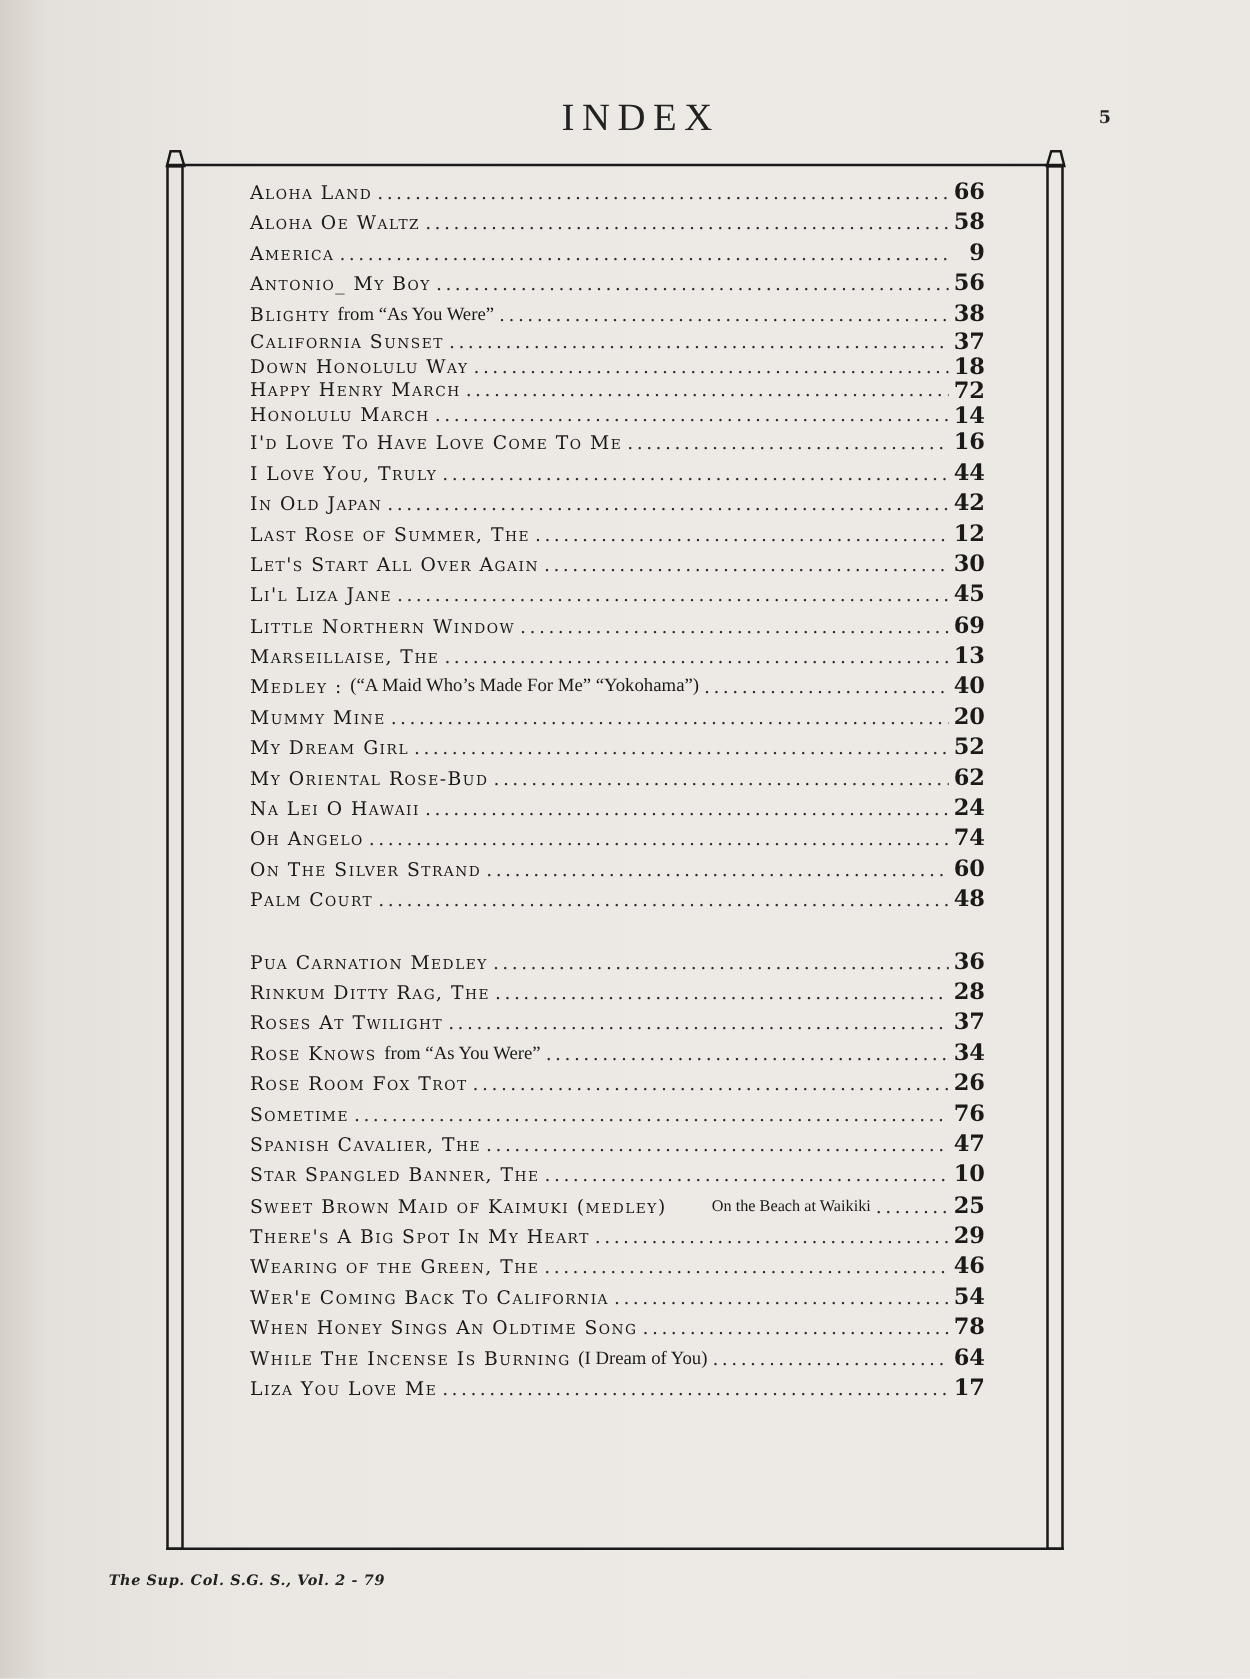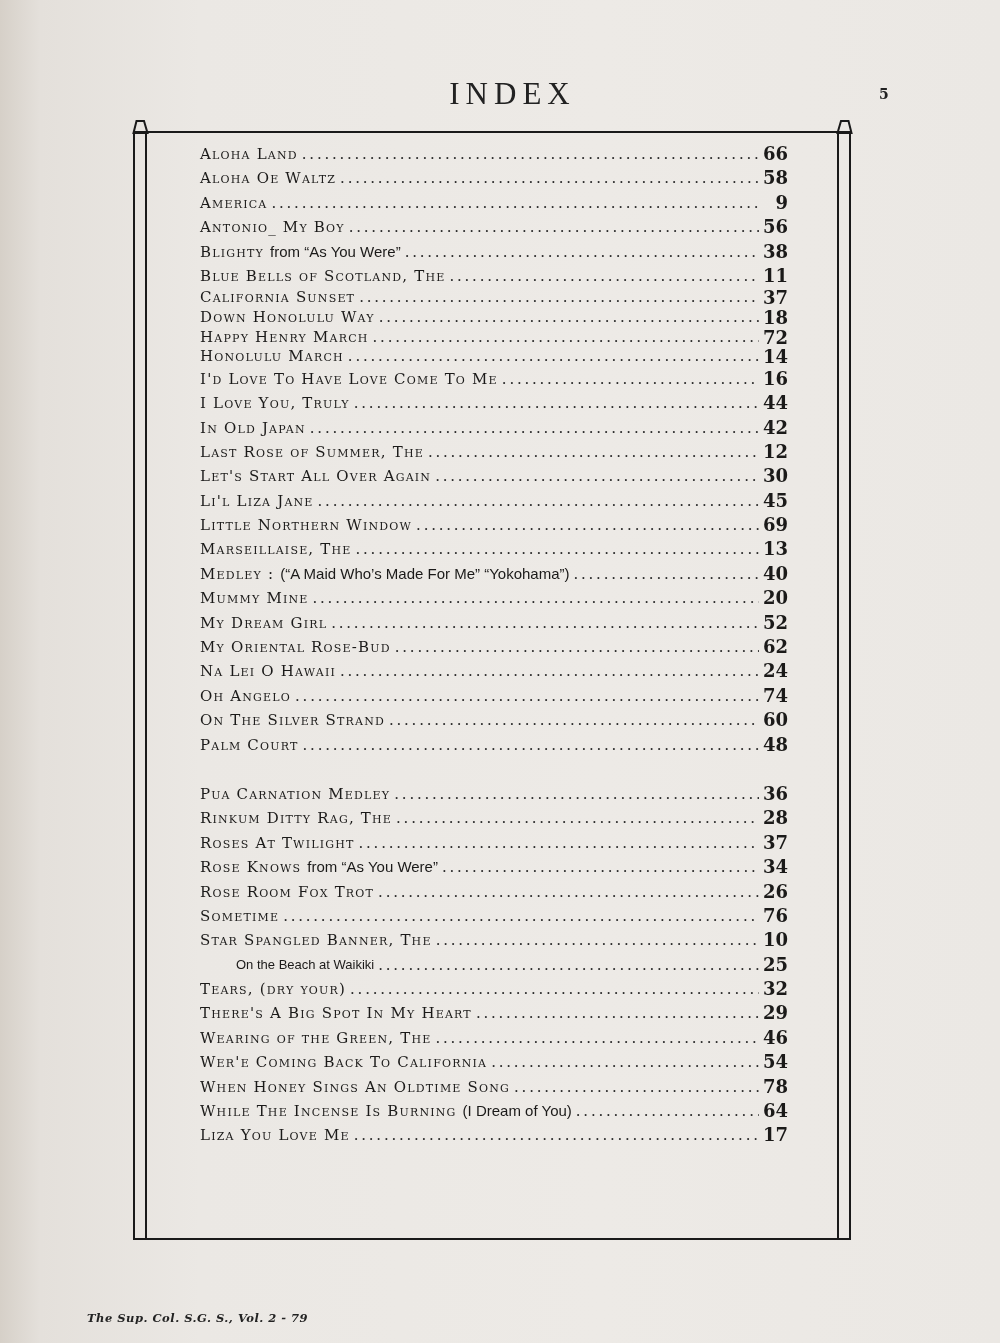--- a/index.html
+++ b/index.html
@@ -25,30 +25,30 @@
     position: absolute; left: 200px; width: 588px; top: 142px;
   }
   .entry {
     display: flex; align-items: center; white-space: nowrap;
     font-size: 15px; height: 24.4px; line-height: 24.4px;
   }
   .entry.tight { height: 19.6px; line-height: 19.6px; }
   .entry .title-text {
     font-variant: small-caps; letter-spacing: 1.2px; font-family: "DejaVu Serif", serif; font-size: 15px;
   }
-  .entry .sub-text { font-family: Liberation Sans, sans-serif; font-size: 15px; letter-spacing: 0; font-variant: normal; margin-left: 6px;}
+  .entry .sub-text { font-family: Liberation Serif, serif; font-size: 15px; letter-spacing: 0; font-variant: normal; margin-left: 6px;}
   .entry .sub-text.small { font-size: 13px; margin-left: 36px; }
   .entry .dots {
     flex: 1; overflow: hidden; margin: 0 4px; letter-spacing: 3px; color: #2a2a2a;
   }
   .entry .dots::after { content: ". . . . . . . . . . . . . . . . . . . . . . . . . . . . . . . . . . . . . . . . . . . . . . . . . . . . . . . . . . . . . . . . . . . . . . . . . . . . . . . . . . . . . . . . . ."; letter-spacing: -1px; }
   .entry .pg { font-weight: bold; font-family: "DejaVu Serif", serif; font-size: 18px; min-width: 22px; text-align: right; }
   .gap { height: 25px; }
   .footer {
-    position: absolute; left: 87px; top: 1311px;
+    position: absolute; left: 87px; top: 1257px;
     font-family: "DejaVu Serif", serif; font-style: italic; font-weight: bold; font-size: 11.5px; color: #222; letter-spacing: 0.5px;
   }
 </style>
 </head>
 <body>
 
 <div class="title">INDEX</div>
 <div class="page-num">5</div>
 
 <div>
@@ -94,26 +94,20 @@
 
     <span class="dots"></span>
     <span class="pg">56</span>
   </div>
       <div class="entry">
     <span class="title-text">Blighty</span>
     <span class="sub-text">from “As You Were”</span>
     <span class="dots"></span>
     <span class="pg">38</span>
   </div>
-      <div class="entry">
-    <span class="title-text">Blue Bells of Scotland, The</span>
-
-    <span class="dots"></span>
-    <span class="pg">11</span>
-  </div>
       <div class="entry tight">
     <span class="title-text">California Sunset</span>
 
     <span class="dots"></span>
     <span class="pg">37</span>
   </div>
       <div class="entry tight">
     <span class="title-text">Down Honolulu Way</span>
 
     <span class="dots"></span>
@@ -260,35 +254,36 @@
     <span class="dots"></span>
     <span class="pg">26</span>
   </div>
       <div class="entry">
     <span class="title-text">Sometime</span>
 
     <span class="dots"></span>
     <span class="pg">76</span>
   </div>
       <div class="entry">
+    <span class="title-text">Spanish Cavalier, The</span>
+
+    <span class="dots"></span>
+    <span class="pg">47</span>
+  </div>
+      <div class="entry">
     <span class="title-text">Star Spangled Banner, The</span>
 
     <span class="dots"></span>
     <span class="pg">10</span>
   </div>
       <div class="entry">
+    <span class="title-text">Sweet Brown Maid of Kaimuki (medley)</span>
     <span class="sub-text small">On the Beach at Waikiki</span>
     <span class="dots"></span>
     <span class="pg">25</span>
-  </div>
-      <div class="entry">
-    <span class="title-text">Tears, (dry your)</span>
-
-    <span class="dots"></span>
-    <span class="pg">32</span>
   </div>
       <div class="entry">
     <span class="title-text">There's A Big Spot In My Heart</span>
 
     <span class="dots"></span>
     <span class="pg">29</span>
   </div>
       <div class="entry">
     <span class="title-text">Wearing of the Green, The</span>
 

